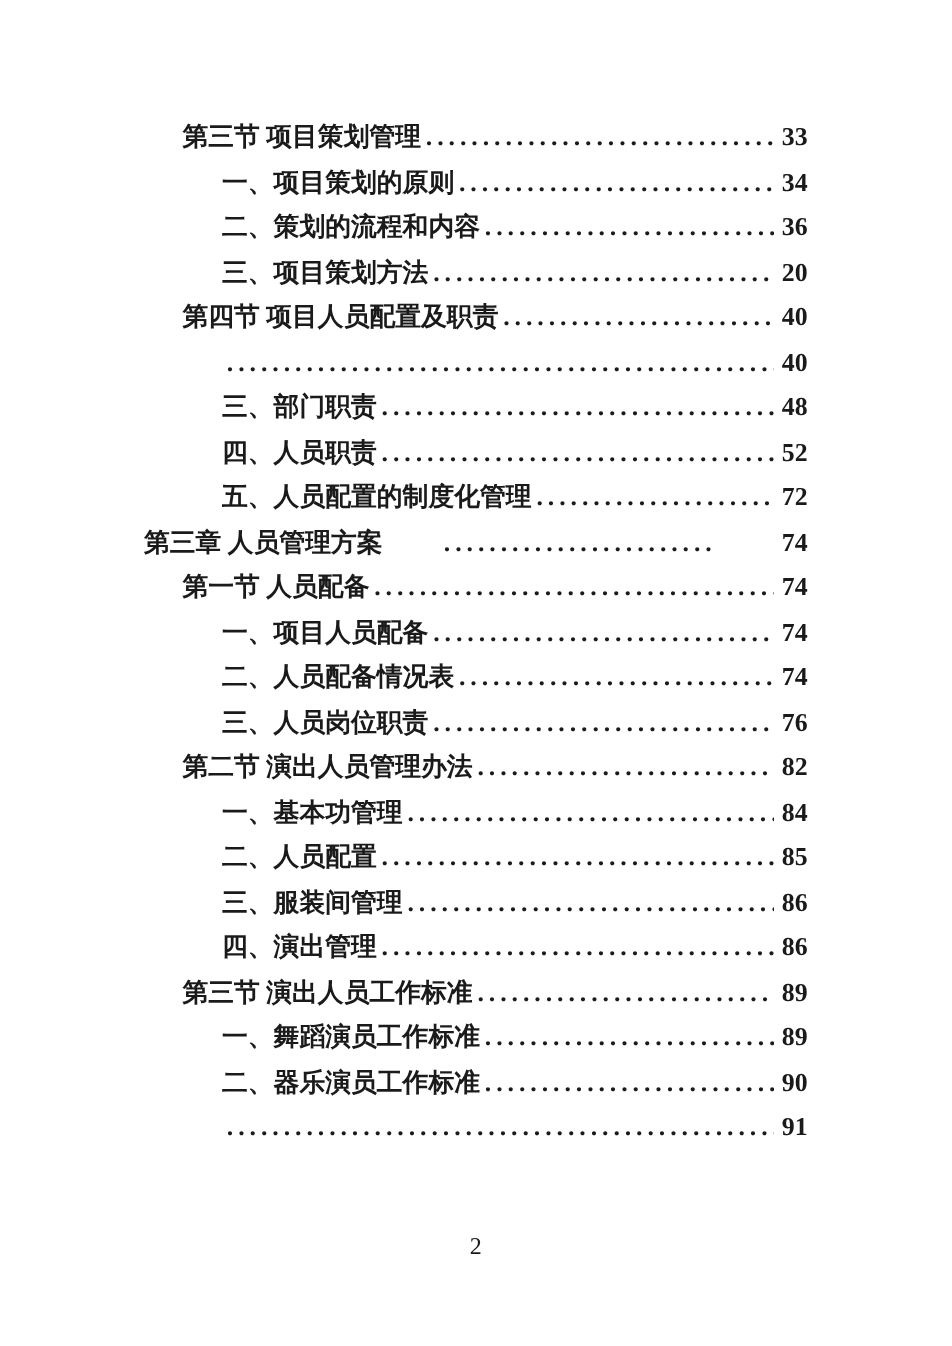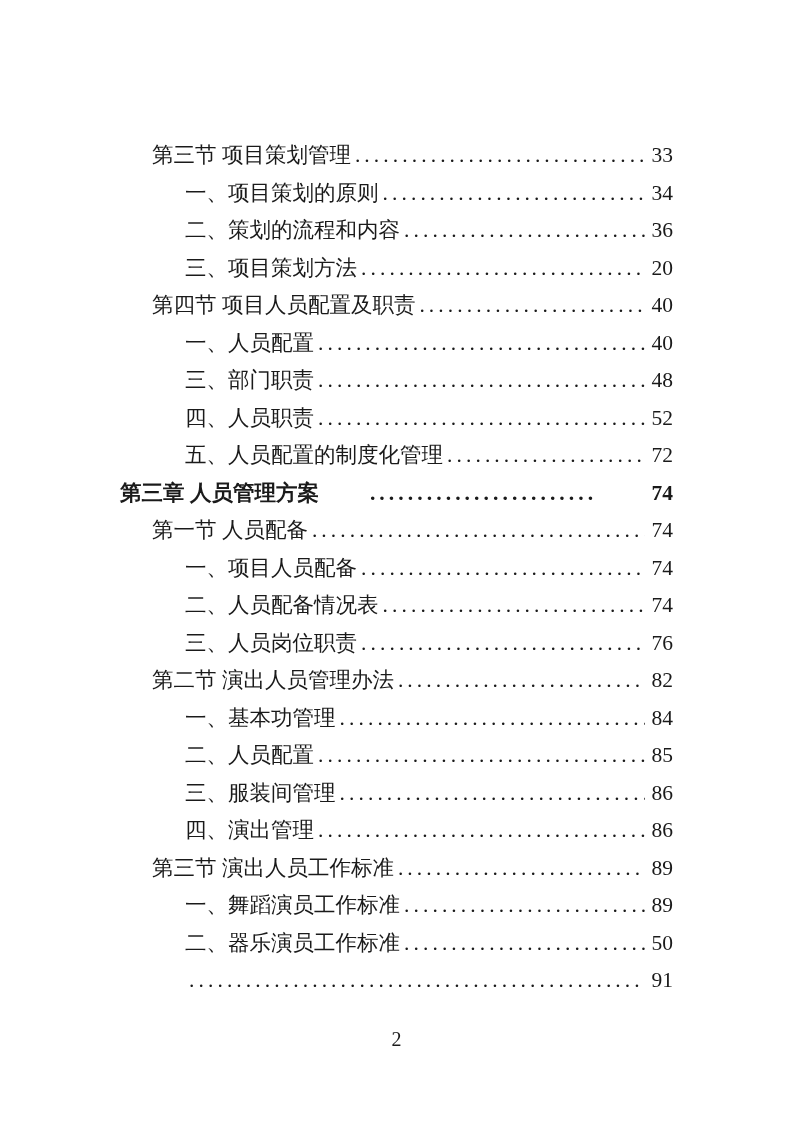--- a/index.html
+++ b/index.html
@@ -25,20 +25,21 @@
     top: 96px;
     width: 553px;
   }
   .toc-row {
     display: flex;
     align-items: baseline;
     height: 37.5px;
     line-height: 37.5px;
     font-size: 21.5px;
     white-space: nowrap;
+    font-weight: bold;
   }
   .toc-row.level-chapter {
     font-weight: bold;
     padding-left: 0;
     gap: 47px;
   }
   .toc-row.level-section { padding-left: 32px; }
   .toc-row.level-item    { padding-left: 65px; }
   .toc-label {
     flex: none;
@@ -52,21 +53,20 @@
     margin-right: 7px;
     min-width: 0;
   }
   .toc-leader::before {
     content: "..........................................................................................................................";
     letter-spacing: 4.1px;
   }
   .toc-page {
     flex: none;
     text-align: center;
-    margin-top: 41px;
   }
   .footer {
     position: absolute;
     left: 0;
     top: 1025px;
     width: 793px;
     text-align: center;
     font-size: 20px;
     line-height: 28px;
     color: #1a1a1a;
@@ -96,21 +96,20 @@
         <span class="toc-label">三、项目策划方法</span>
         <span class="toc-leader"></span>
         <span class="toc-page">20</span>
       </div>
       <div class="toc-row level-section">
         <span class="toc-label">第四节 项目人员配置及职责</span>
         <span class="toc-leader"></span>
         <span class="toc-page">40</span>
       </div>
       <div class="toc-row level-item">
-        <span class="toc-label">一、人员配置</span>
         <span class="toc-leader"></span>
         <span class="toc-page">40</span>
       </div>
       <div class="toc-row level-item">
         <span class="toc-label">三、部门职责</span>
         <span class="toc-leader"></span>
         <span class="toc-page">48</span>
       </div>
       <div class="toc-row level-item">
         <span class="toc-label">四、人员职责</span>
@@ -178,21 +177,21 @@
         <span class="toc-page">89</span>
       </div>
       <div class="toc-row level-item">
         <span class="toc-label">一、舞蹈演员工作标准</span>
         <span class="toc-leader"></span>
         <span class="toc-page">89</span>
       </div>
       <div class="toc-row level-item">
         <span class="toc-label">二、器乐演员工作标准</span>
         <span class="toc-leader"></span>
-        <span class="toc-page">50</span>
+        <span class="toc-page">90</span>
       </div>
       <div class="toc-row level-item">
         <span class="toc-leader"></span>
         <span class="toc-page">91</span>
       </div>
     </div>
   <div class="footer">2</div>
 </div>
 
 </body></html>

